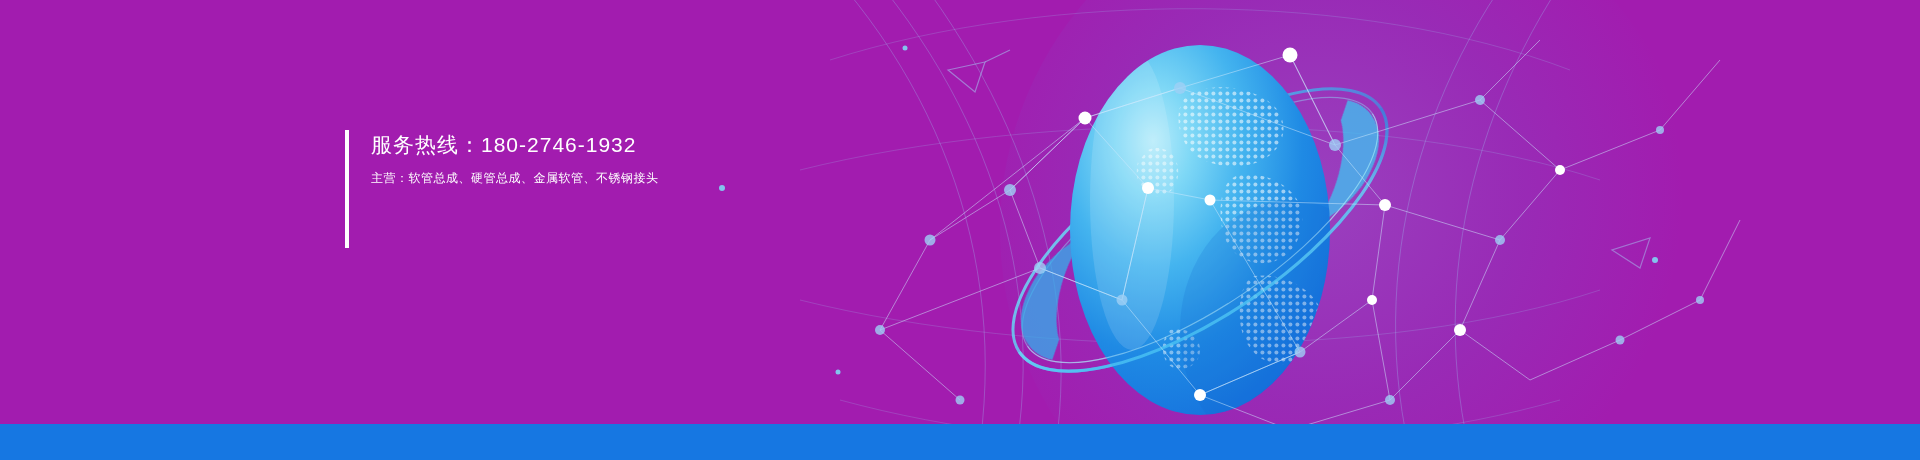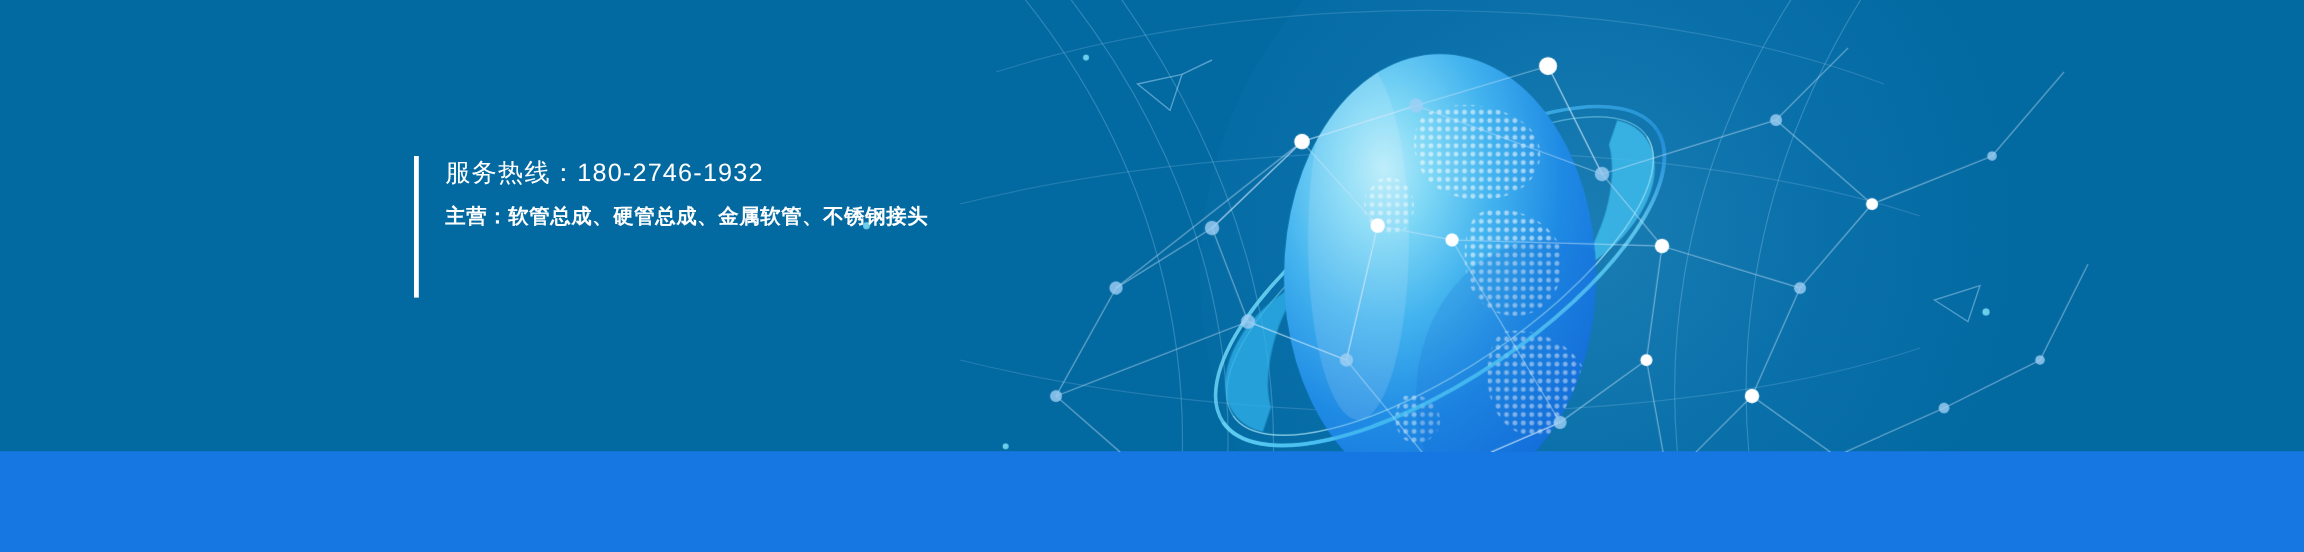--- a/index.html
+++ b/index.html
@@ -5,22 +5,22 @@
   * { margin:0; padding:0; box-sizing:border-box; }
   html,body { width:1920px; height:460px; overflow:hidden; }
   body {
     font-family:"Liberation Sans","DejaVu Sans",sans-serif;
     background:#1677e2;
   }
 
   .banner {
     position:relative;
     width:1920px;
-    height:376px;
-    background:#0369a1;
+    height:424px;
+    background:#a21caf;
     overflow:hidden;
   }
 
   
   .bg-art {
     position:absolute;
     inset:0;
     width:1920px;
     height:460px;
     pointer-events:none;
@@ -67,22 +67,22 @@
     color:#ffffff;
     font-size:46px;
     font-weight:400;
     letter-spacing:5px;
     line-height:1.28;
     white-space:nowrap;
     margin-top:10px;
   }
   .subtitle {
     color:#ffffff;
-    font-size:17px;
-    font-weight:bold;
+    font-size:12px;
+    font-weight:normal;
     letter-spacing:0.5px;
     line-height:1.2;
     white-space:nowrap;
     margin-top:14px;
   }
 </style>
 </head>
 <body>
 
 <div class="banner">

